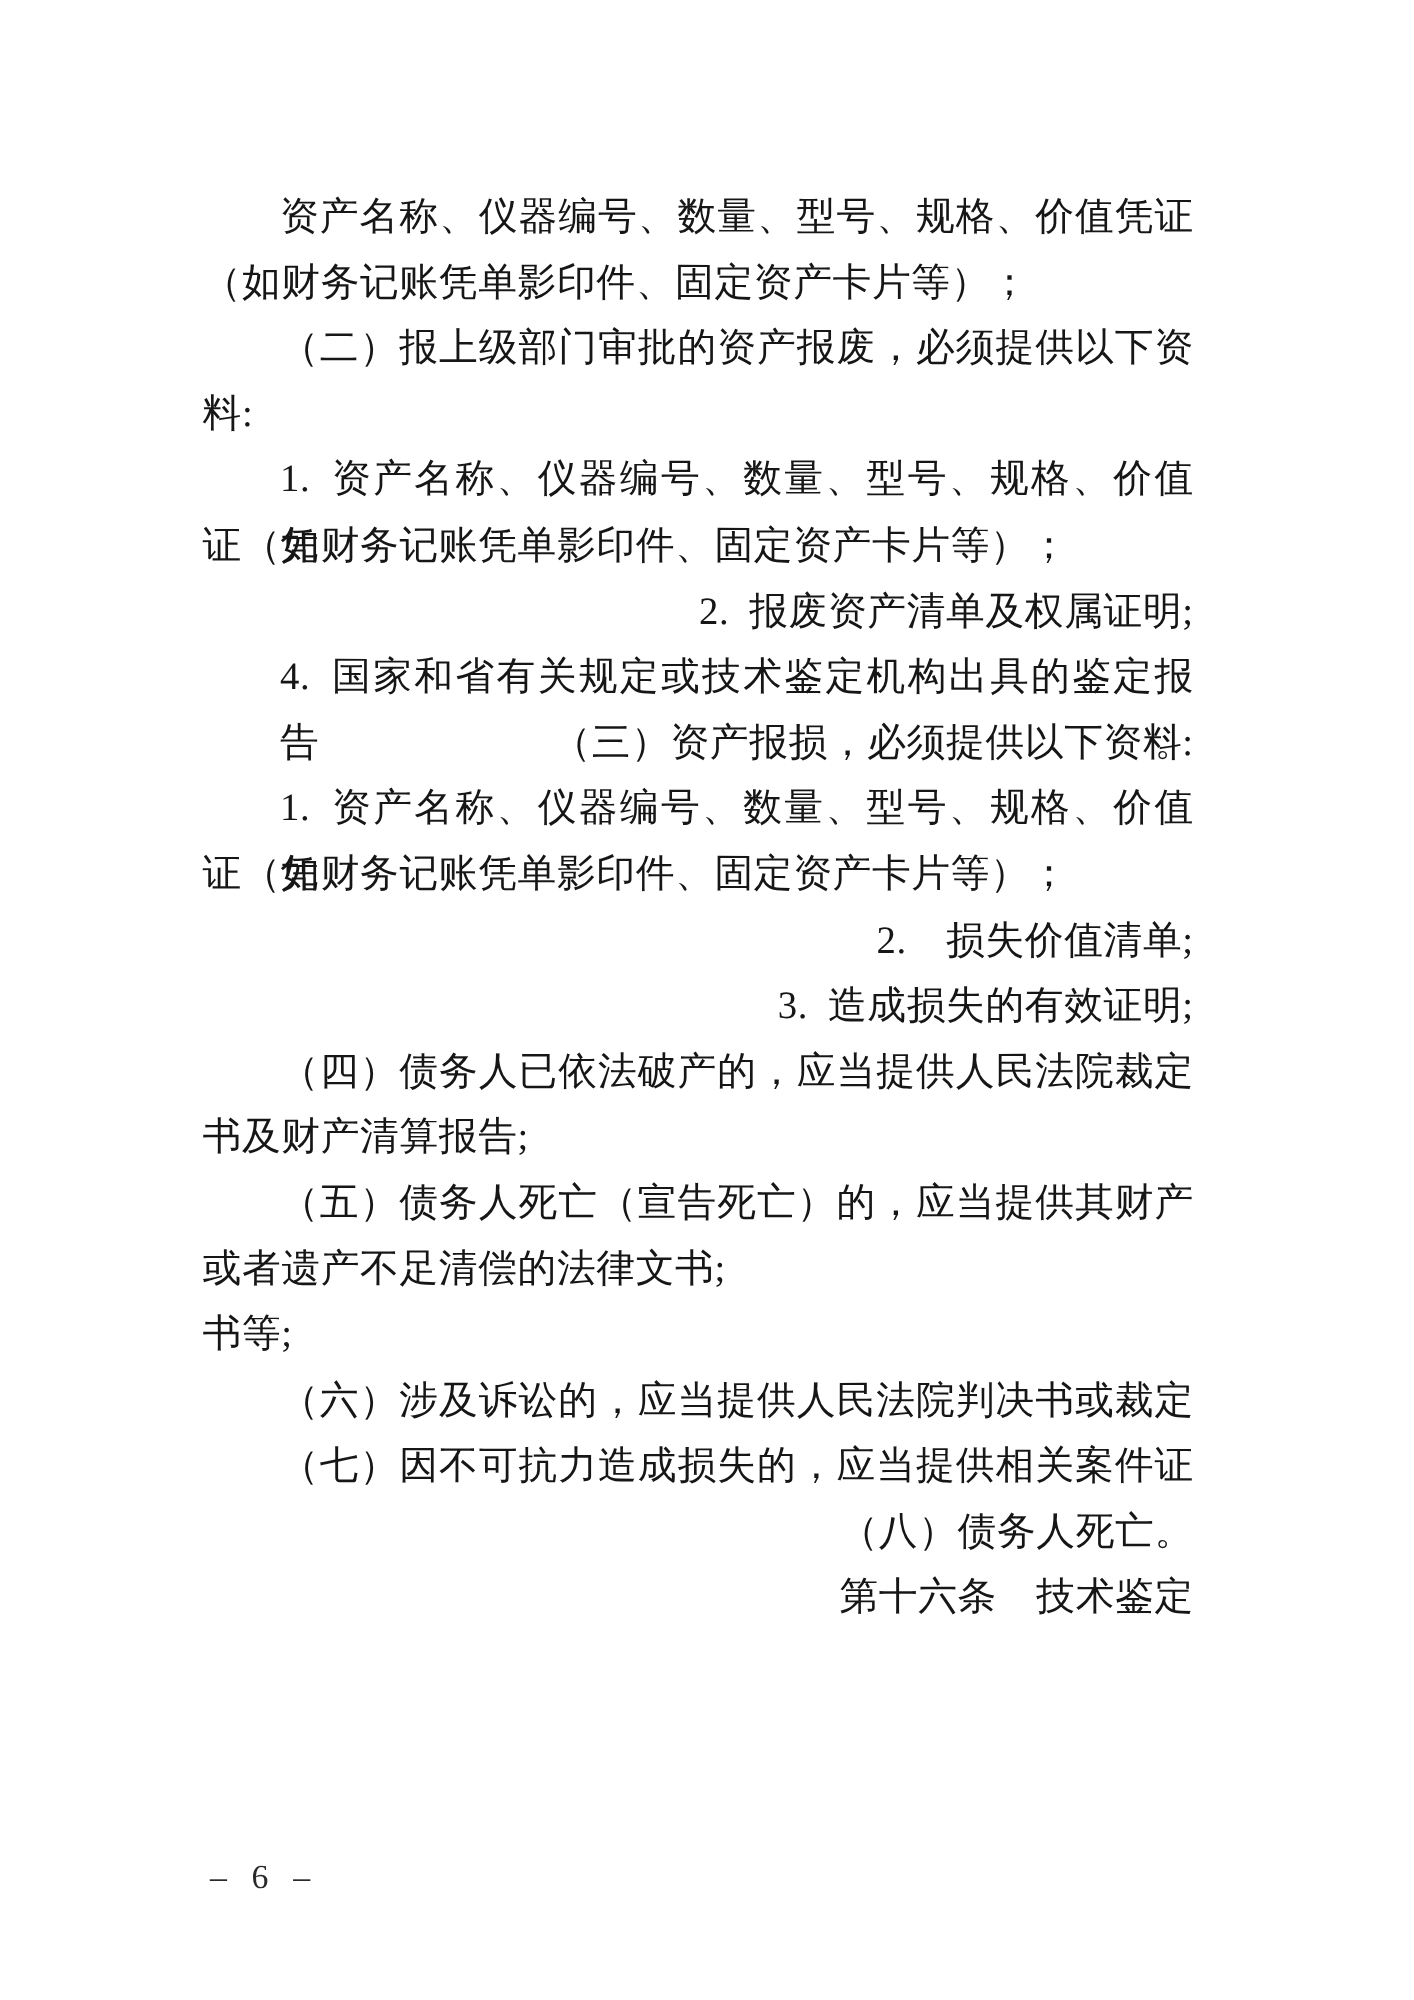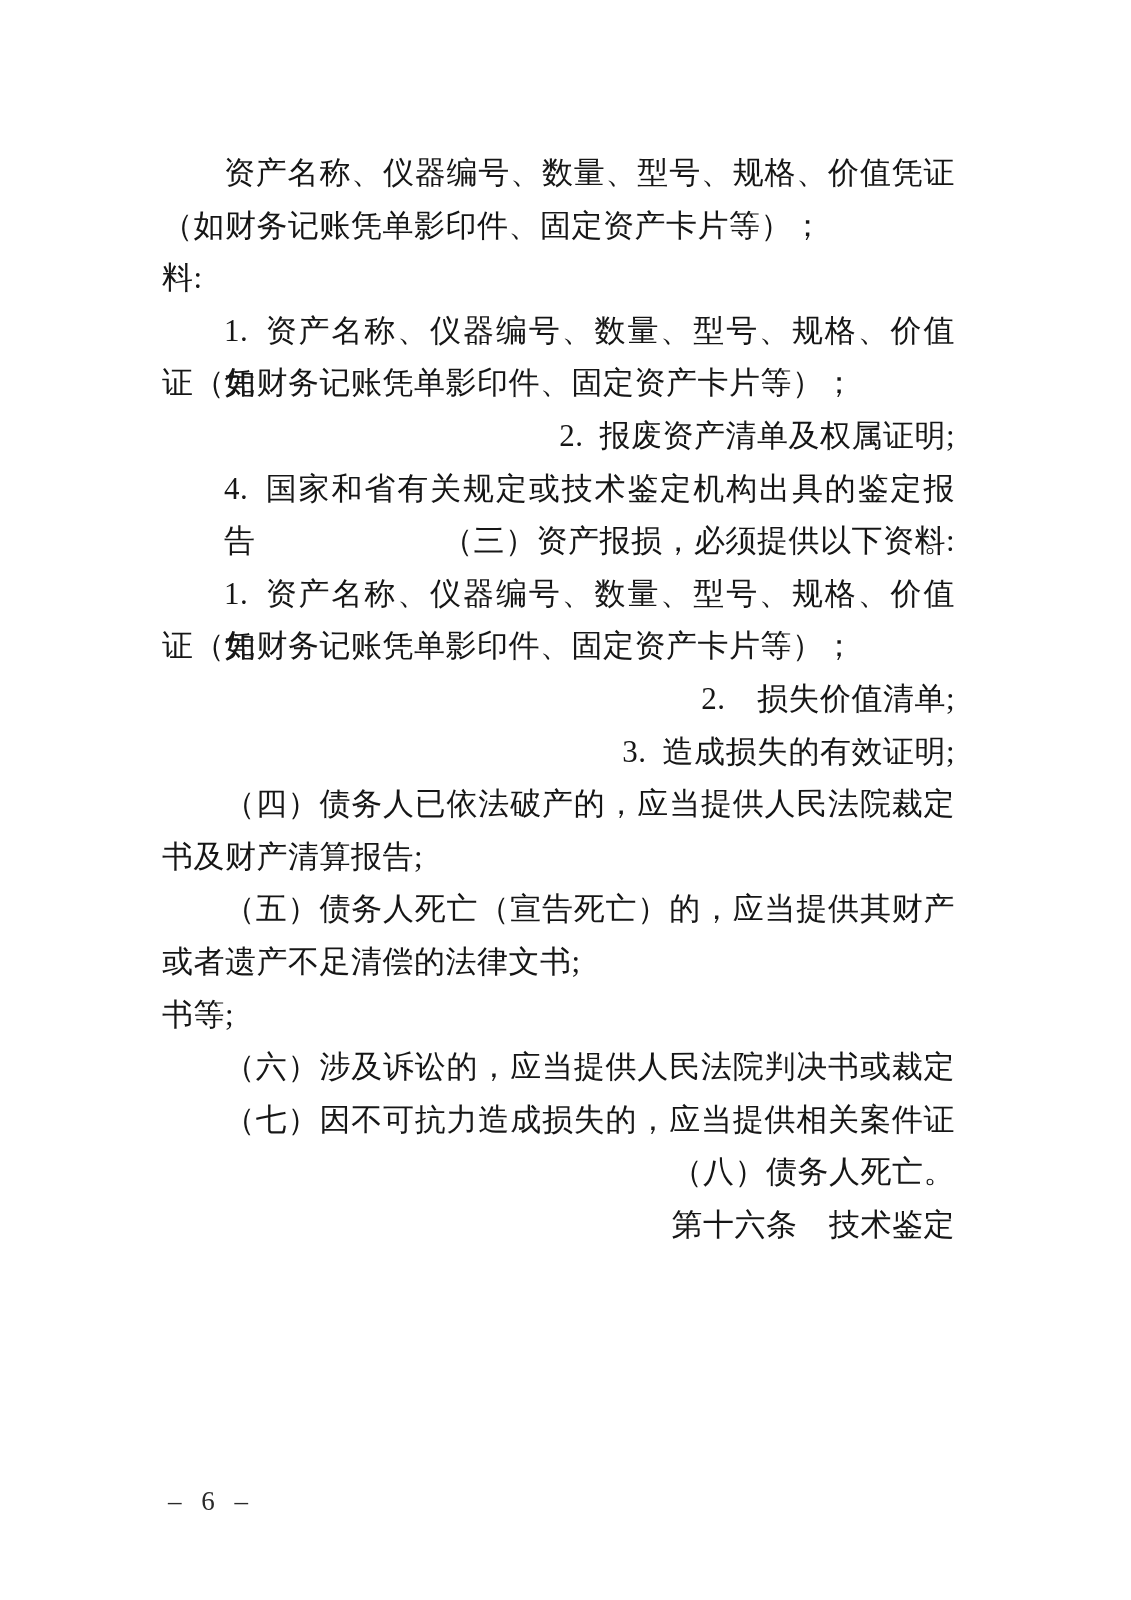--- a/index.html
+++ b/index.html
@@ -49,20 +49,21 @@
     color: #2a2a2a;
   }
 </style>
 </head>
 <body>
 
 <div class="page">
   <div class="content">
     <div class="ln ind just">资产名称、仪器编号、数量、型号、规格、价值凭证</div>
     <div class="ln">（如财务记账凭单影印件、固定资产卡片等）；</div>
+    <div class="ln ind just">（二）报上级部门审批的资产报废，必须提供以下资</div>
     <div class="ln">料:</div>
     <div class="ln ind just">1. 资产名称、仪器编号、数量、型号、规格、价值凭</div>
     <div class="ln">证（如财务记账凭单影印件、固定资产卡片等）；</div>
     <div class="ln ind">2. 报废资产清单及权属证明;</div>
     <div class="ln ind just">4. 国家和省有关规定或技术鉴定机构出具的鉴定报告。</div>
     <div class="ln ind">（三）资产报损，必须提供以下资料:</div>
     <div class="ln ind just">1. 资产名称、仪器编号、数量、型号、规格、价值凭</div>
     <div class="ln">证（如财务记账凭单影印件、固定资产卡片等）；</div>
     <div class="ln ind">2.　损失价值清单;</div>
     <div class="ln ind">3. 造成损失的有效证明;</div>

